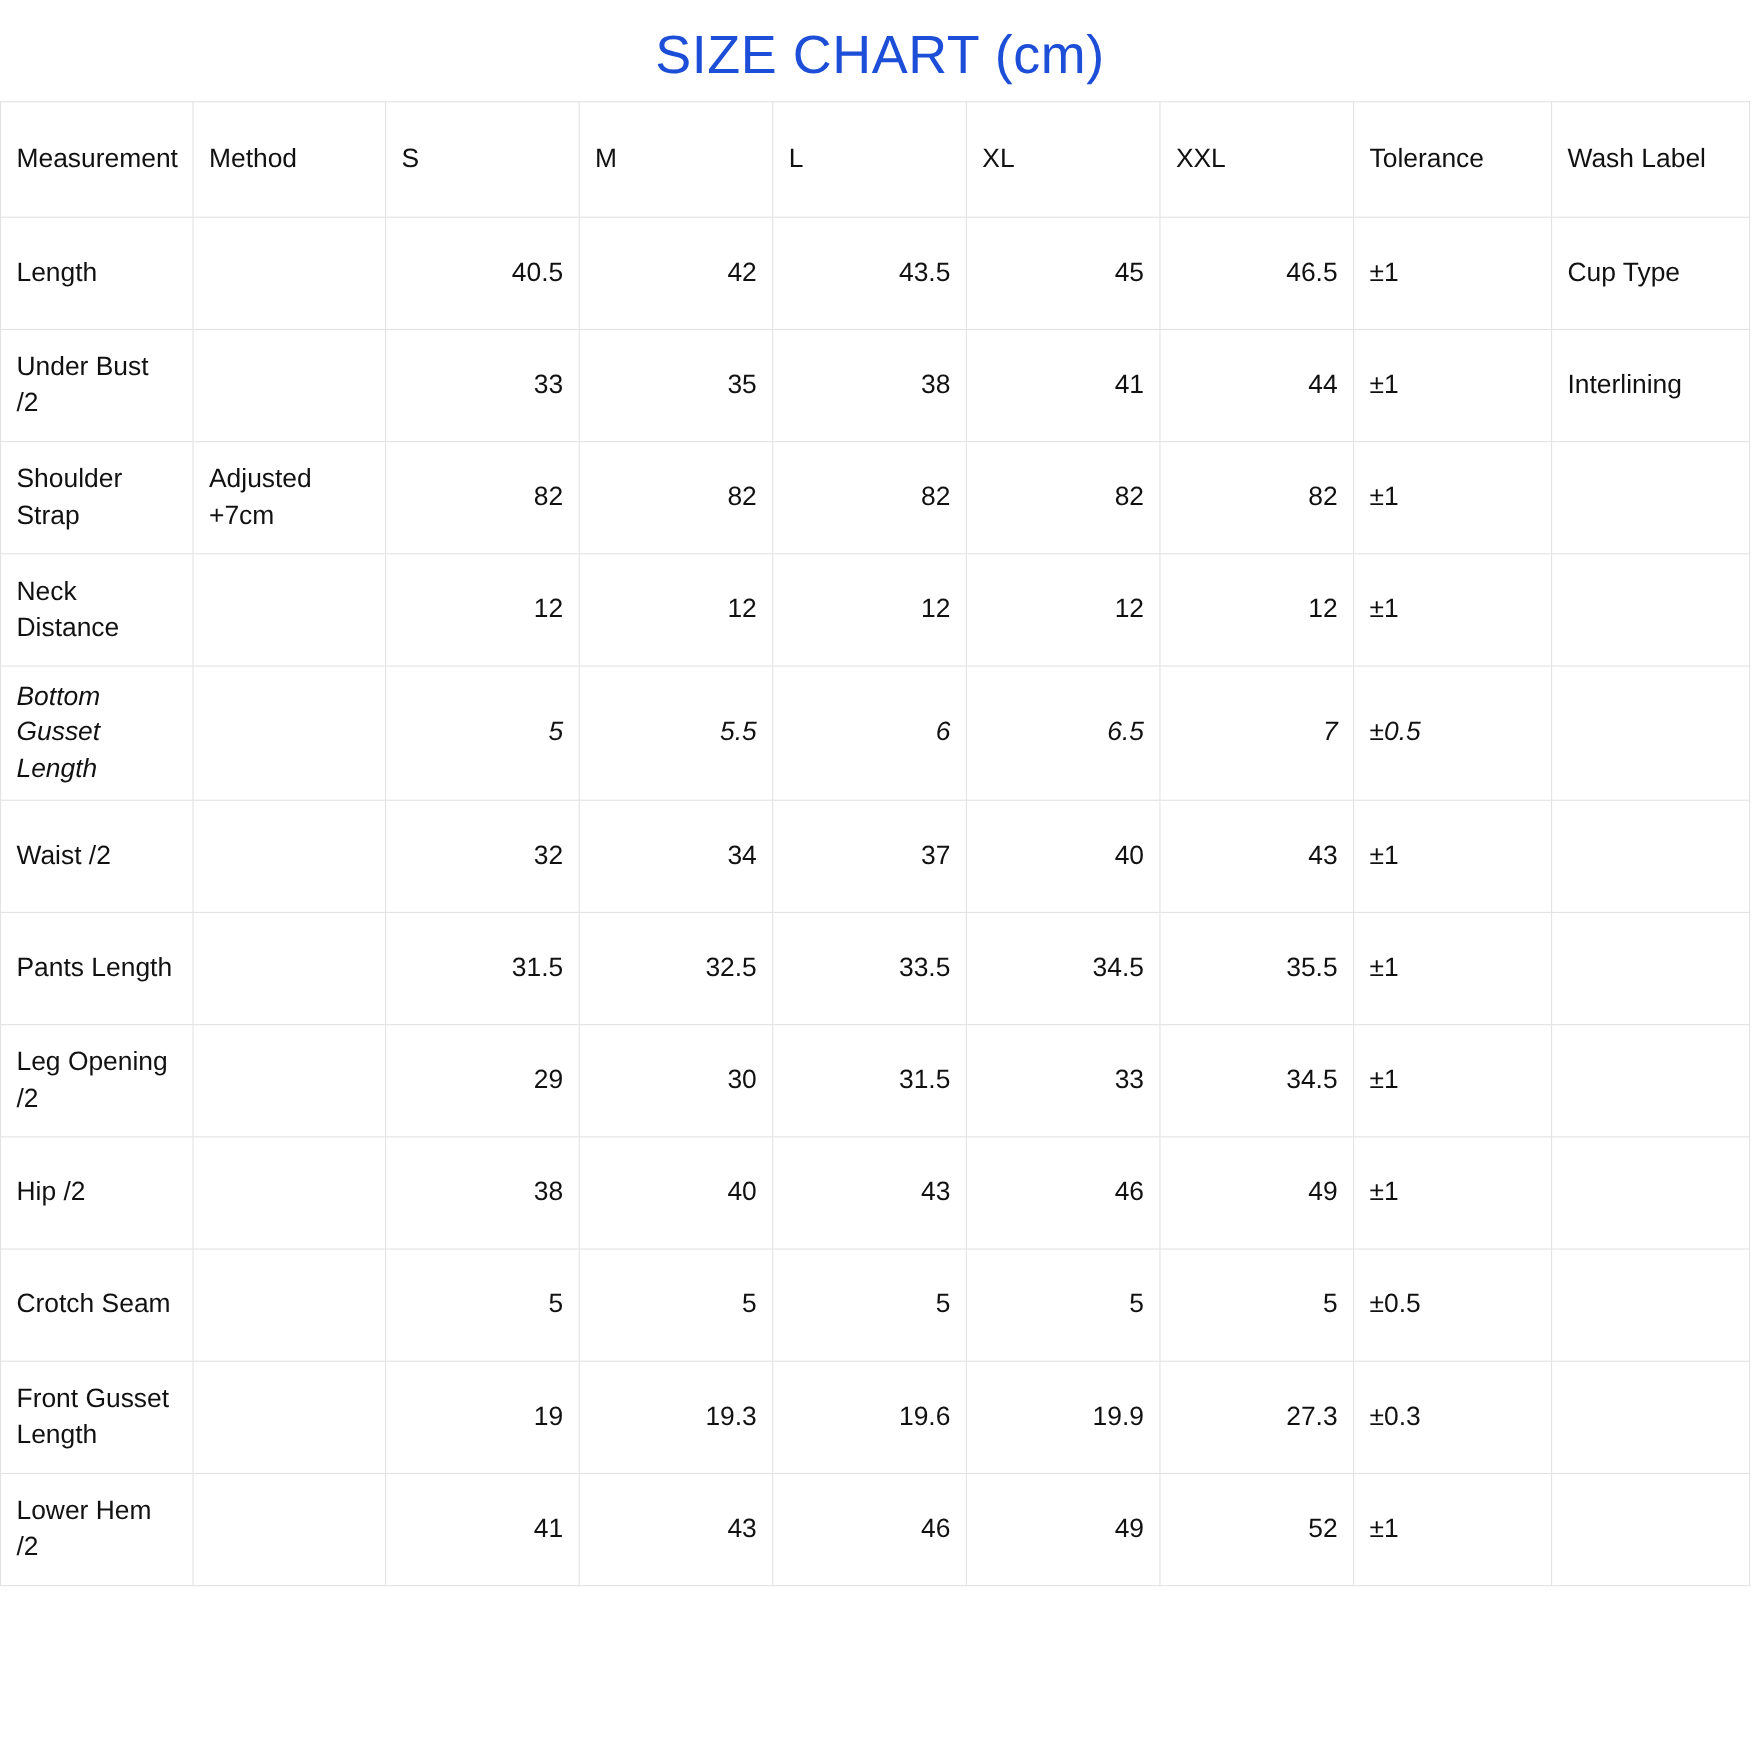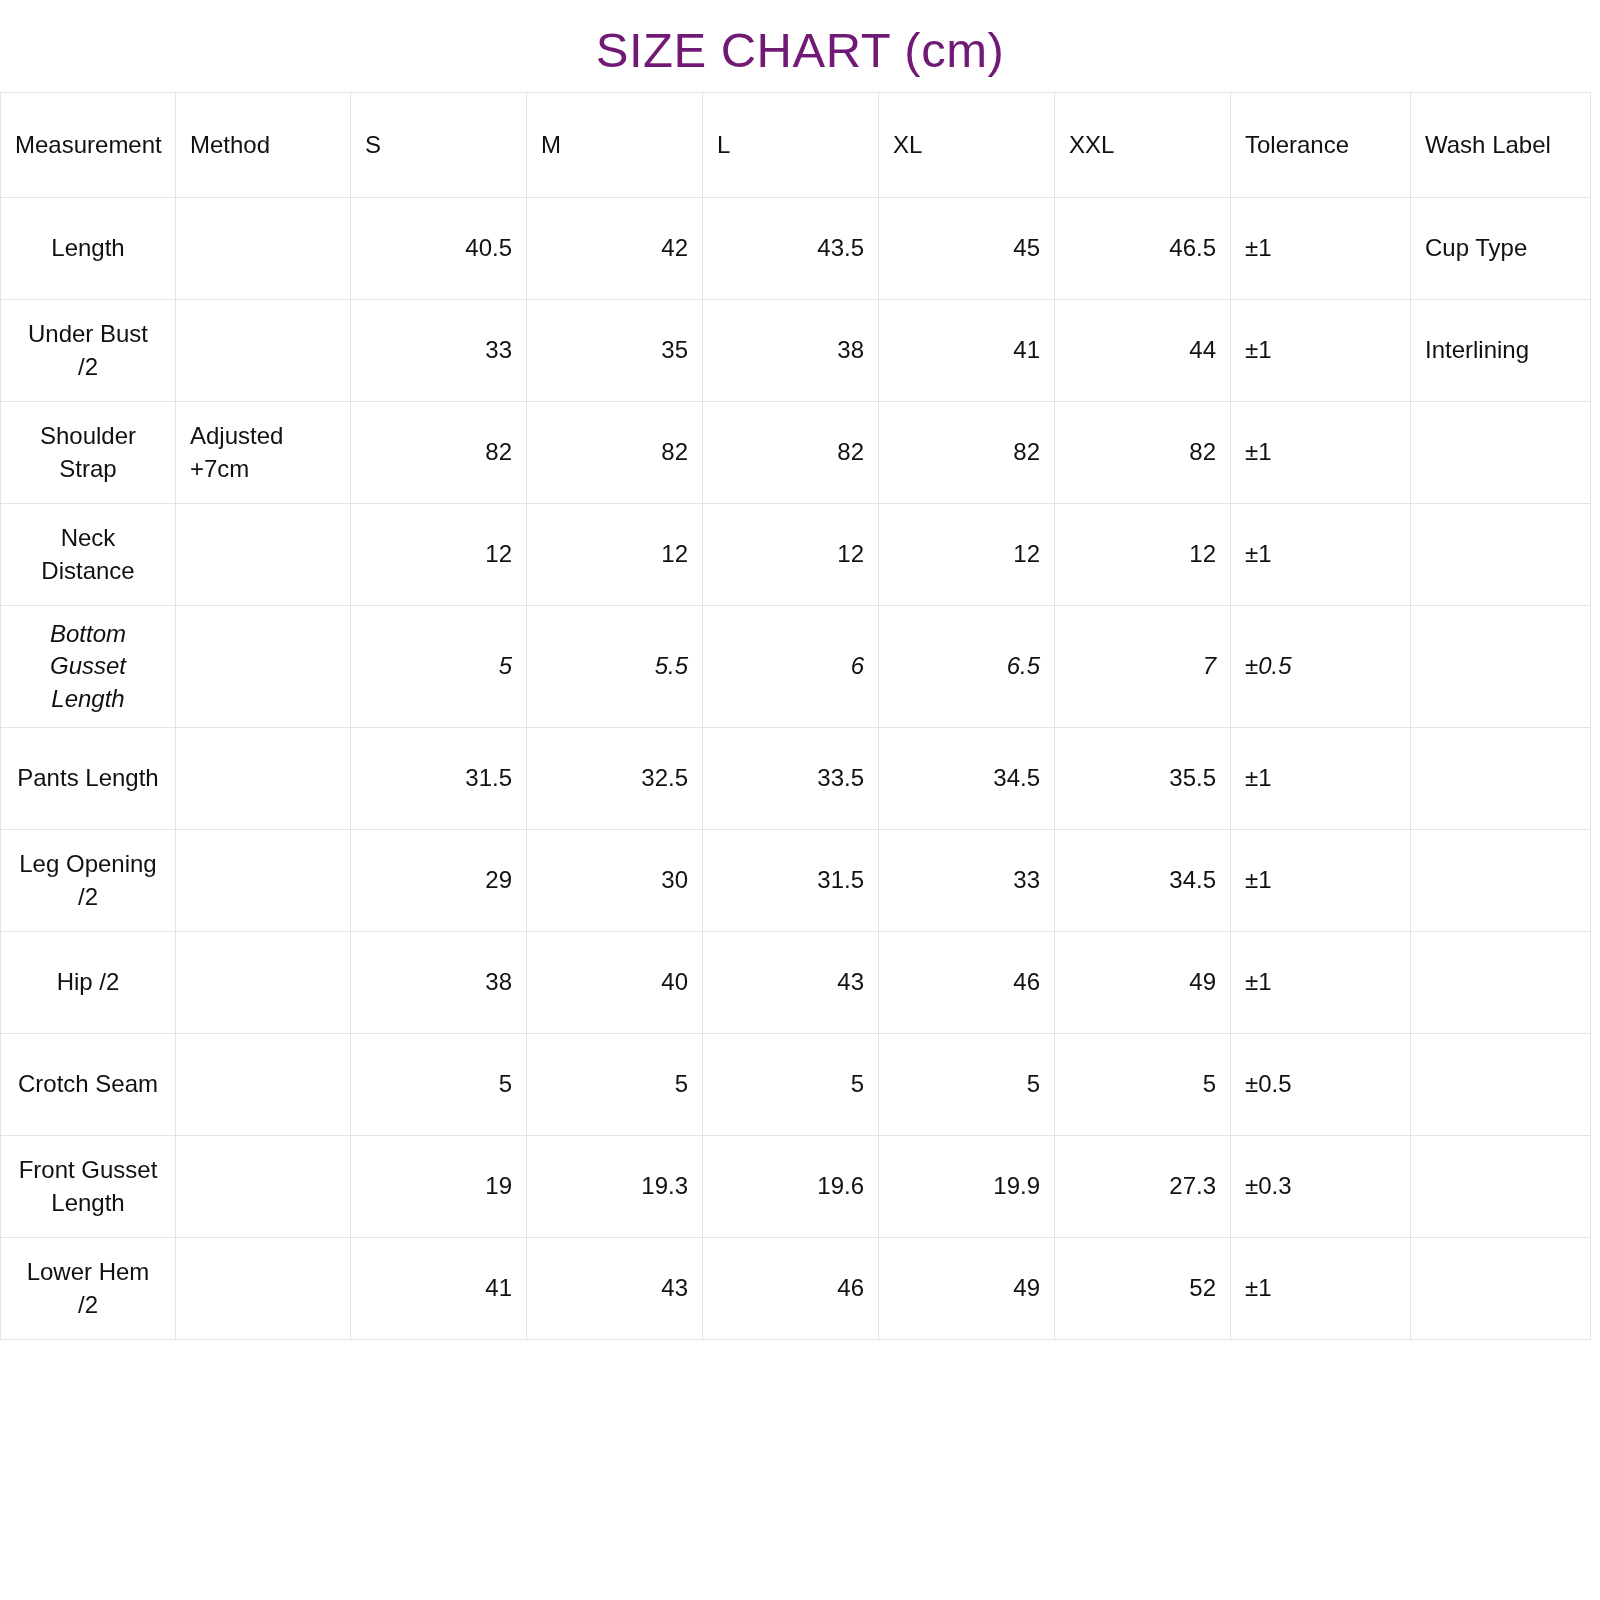--- a/index.html
+++ b/index.html
@@ -20,21 +20,21 @@
     position: relative;
     box-sizing: border-box;
   }
   .chart-title {
     text-align: center;
     font-size: 49px;
     font-weight: 400;
     letter-spacing: 0.5px;
     padding-top: 22px;
     padding-bottom: 14px;
-    color: #701a75;
+    color: #1d4ed8;
     font-family: "Liberation Sans", sans-serif;
   }
   table.size-chart {
     width: 1416px;
     border-collapse: collapse;
     table-layout: fixed;
     font-size: 24px;
   }
   table.size-chart col.c-measurement { width: 175px; }
   table.size-chart col.c-method      { width: 175px; }
@@ -52,21 +52,21 @@
     color: #111111;
     box-sizing: border-box;
     overflow: hidden;
   }
   table.size-chart thead th {
     text-align: left;
     height: 105px;
     vertical-align: middle;
   }
   table.size-chart tbody td.label-cell {
-    text-align: center;
+    text-align: left;
   }
   table.size-chart tbody td.num-cell {
     text-align: right;
   }
   table.size-chart tbody td.tol-cell,
   table.size-chart tbody td.wash-cell,
   table.size-chart tbody td.method-cell {
     text-align: left;
   }
   table.size-chart tbody tr {
@@ -165,20 +165,31 @@
         <td class="method-cell"></td>
         <td class="num-cell">5</td>
         <td class="num-cell">5.5</td>
         <td class="num-cell">6</td>
         <td class="num-cell">6.5</td>
         <td class="num-cell">7</td>
         <td class="tol-cell">±0.5</td>
         <td class="wash-cell"></td>
       </tr>
 
+      <tr>
+        <td class="label-cell">Waist /2</td>
+        <td class="method-cell"></td>
+        <td class="num-cell">32</td>
+        <td class="num-cell">34</td>
+        <td class="num-cell">37</td>
+        <td class="num-cell">40</td>
+        <td class="num-cell">43</td>
+        <td class="tol-cell">±1</td>
+        <td class="wash-cell"></td>
+      </tr>
 
       <tr>
         <td class="label-cell">Pants Length</td>
         <td class="method-cell"></td>
         <td class="num-cell">31.5</td>
         <td class="num-cell">32.5</td>
         <td class="num-cell">33.5</td>
         <td class="num-cell">34.5</td>
         <td class="num-cell">35.5</td>
         <td class="tol-cell">±1</td>

